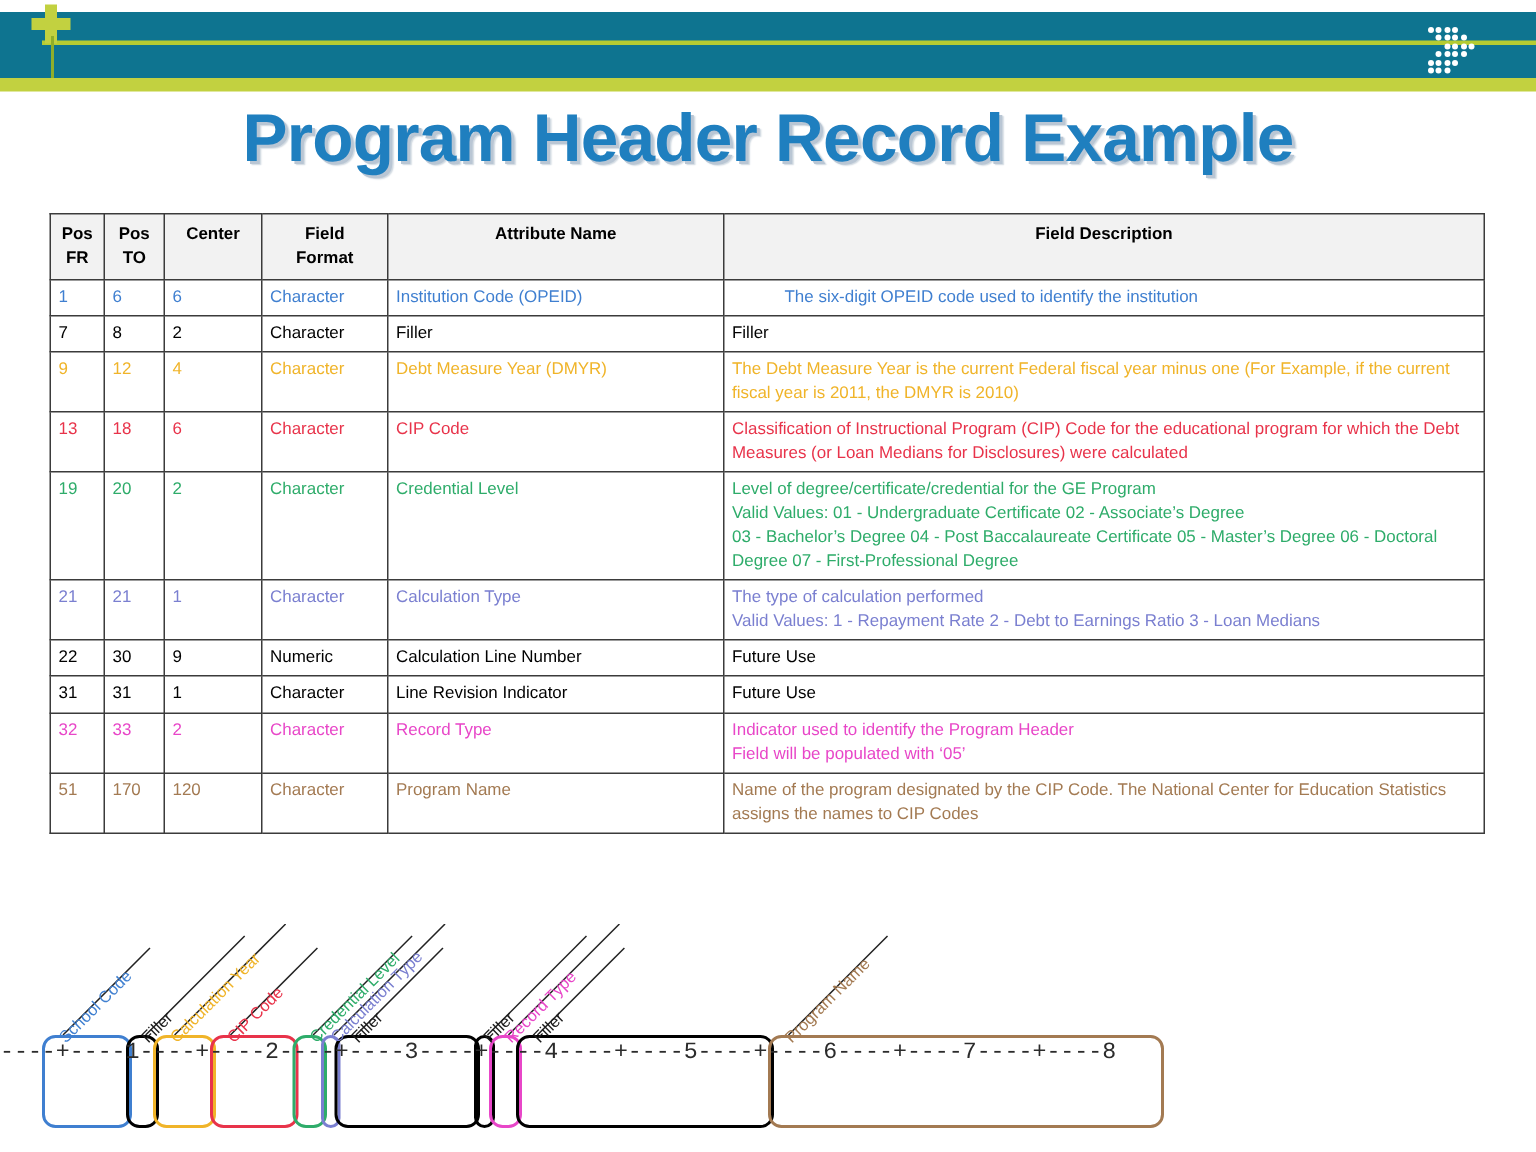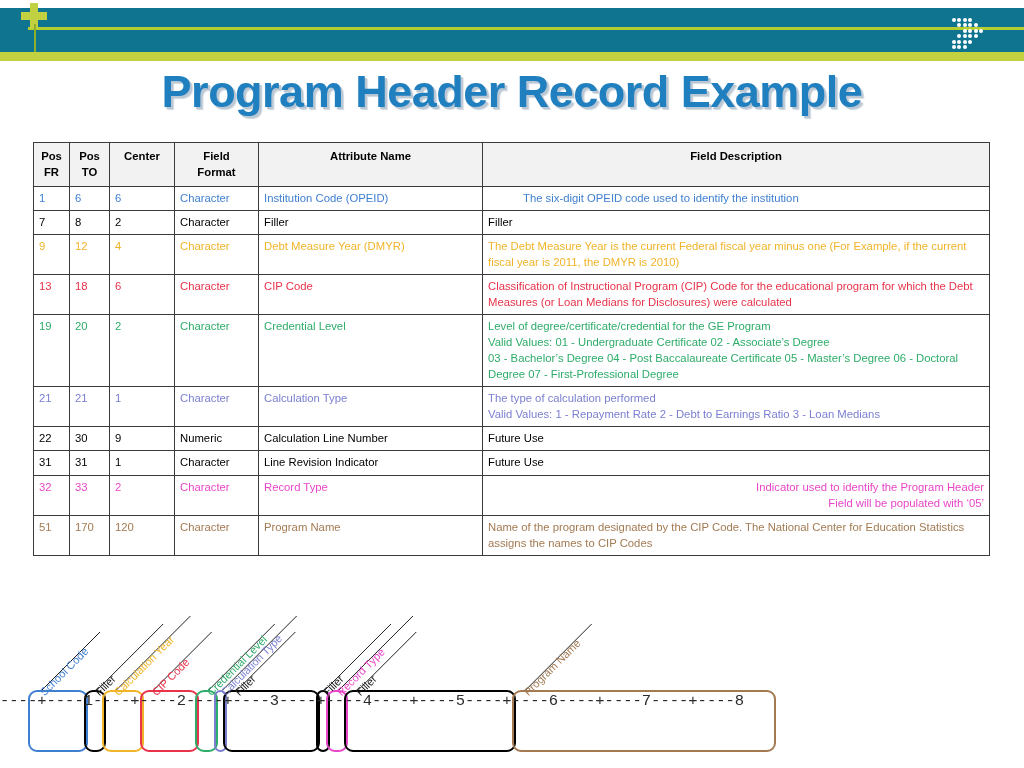--- a/index.html
+++ b/index.html
@@ -376,21 +376,21 @@
         </td>
         <td class="c2" style="color: rgb(232, 70, 200);">
           <div>2</div>
         </td>
         <td class="c3" style="color: rgb(232, 70, 200);">
           <div>Character</div>
         </td>
         <td class="c4" style="color: rgb(232, 70, 200);">
           <div>Record Type</div>
         </td>
-        <td class="c5" style="color: rgb(232, 70, 200); text-align: right;">
+        <td class="c5" style="color: rgb(232, 70, 200);">
           <div>Indicator used to identify the Program Header</div>
           <div>Field will be populated with ‘05’</div>
         </td>
       </tr>
       <tr>
         <td class="c0" style="color: rgb(163, 122, 82);">
           <div>51</div>
         </td>
         <td class="c1" style="color: rgb(163, 122, 82);">
           <div>170</div>

